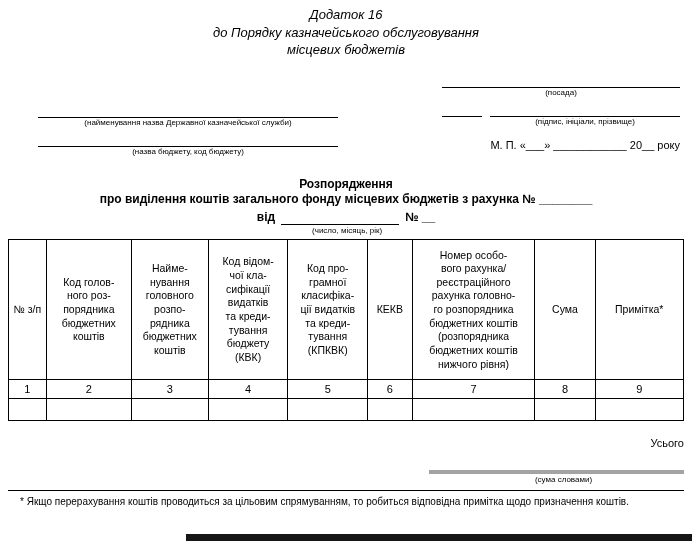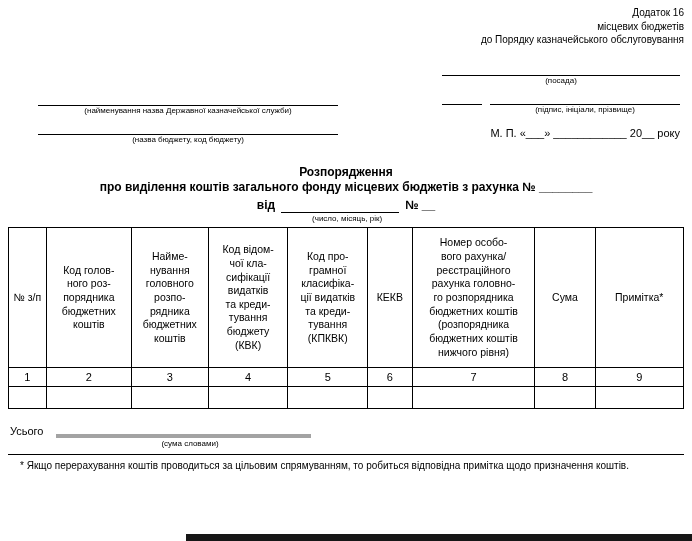--- a/index.html
+++ b/index.html
@@ -1,20 +1,20 @@
 <!DOCTYPE html>
 <html><head>
 <meta charset="utf-8">
 <style>
   * { box-sizing: border-box; margin: 0; padding: 0; }
   html, body { width: 692px; height: 541px; background: #ffffff; overflow: hidden; }
   body { font-family: "Liberation Sans", sans-serif; color: #000; position: relative; font-size: 11px; }
   .page { padding: 6px 8px 0 8px; position: relative; }
 
-  .appendix { text-align: right; font-size: 10px; line-height: 1.35; }
+  .appendix { text-align: center; font-size: 13px; line-height: 1.35; font-style: italic; }
 
   .head-row { display: flex; justify-content: space-between; margin-top: 16px; }
   .head-left { width: 300px; margin-left: 30px; padding-top: 30px; }
   .head-right { width: 238px; margin-right: 4px; }
 
   .u { border-bottom: 1px solid #000; }
   .blank-group { margin-bottom: 6px; }
   .blank-group .u { height: 13px; }
   .cap { text-align: center; font-size: 8px; line-height: 10px; color: #000; }
 
@@ -31,41 +31,41 @@
   .cap-abs { position: absolute; top: 14px; left: 14px; right: 0; text-align: center; font-size: 8px; font-weight: normal; white-space: nowrap; }
 
   table { width: 100%; border-collapse: collapse; table-layout: fixed; margin-top: 14px; }
   th, td { border: 1px solid #000; text-align: center; vertical-align: middle; padding: 2px 3px; }
   th { font-weight: normal; font-size: 10.5px; line-height: 1.3; white-space: pre-line; }
   tr.hdr { height: 140px; }
   tr.nums { height: 19px; }
   tr.nums td { font-size: 11px; }
   tr.empty { height: 22px; }
 
-  .total-row { display: flex; margin-top: 16px; gap: 12px; padding-left: 2px; }
+  .total-row { display: flex; align-items: flex-end; margin-top: 16px; gap: 12px; padding-left: 2px; flex-direction: column; }
   .resp-row { display: flex; align-items: flex-end; margin-top: 16px; gap: 0; padding-left: 2px; }
   .lbl { font-size: 11px; white-space: nowrap; }
   .blank-with-cap { display: inline-block; position: relative; border-bottom: 4px solid #a3a3a3; height: 13px; }
   .total-blank { width: 255px; }
   .sign-blank { width: 126px; margin-left: 64px; }
   .name-blank { width: 190px; margin-left: 66px; }
 
   .footnote { border-top: 1px solid #000; margin-top: 16px; padding: 5px 0 0 12px; font-size: 10px; }
 
   .bottom-bar { position: absolute; bottom: 0; left: 186px; right: 0; height: 7px; background: #161616; }
 </style>
 </head>
 <body>
 
 <div class="page">
 
   <div class="appendix">
     <div>Додаток 16</div>
+    <div>до Порядку казначейського обслуговування</div>
     <div>місцевих бюджетів</div>
-    <div>до Порядку казначейського обслуговування</div>
   </div>
 
   <div class="head-row">
     <div class="head-left">
       <div class="blank-group">
         <div class="u"></div>
         <div class="cap">(найменування назва Державної казначейської служби)</div>
       </div>
       <div class="blank-group">
         <div class="u"></div>

